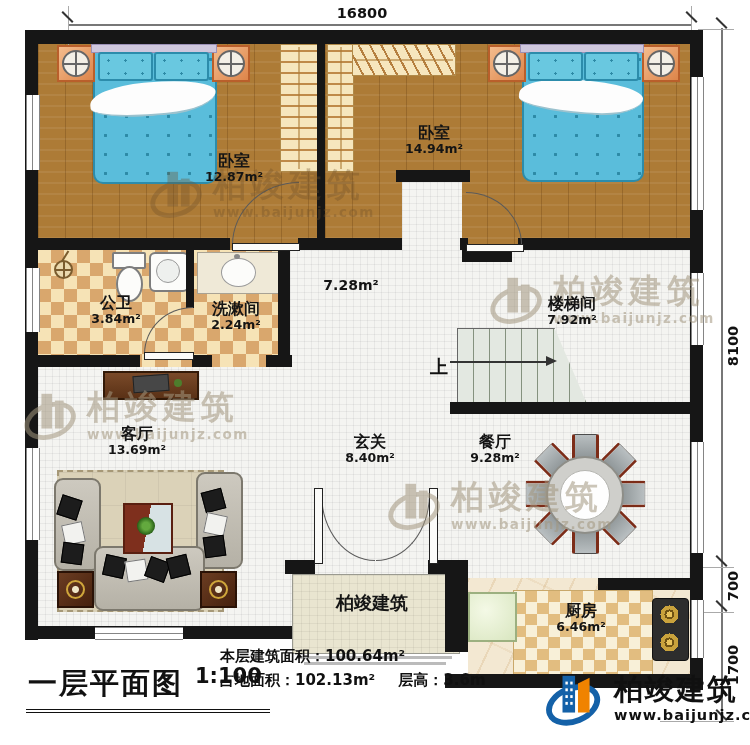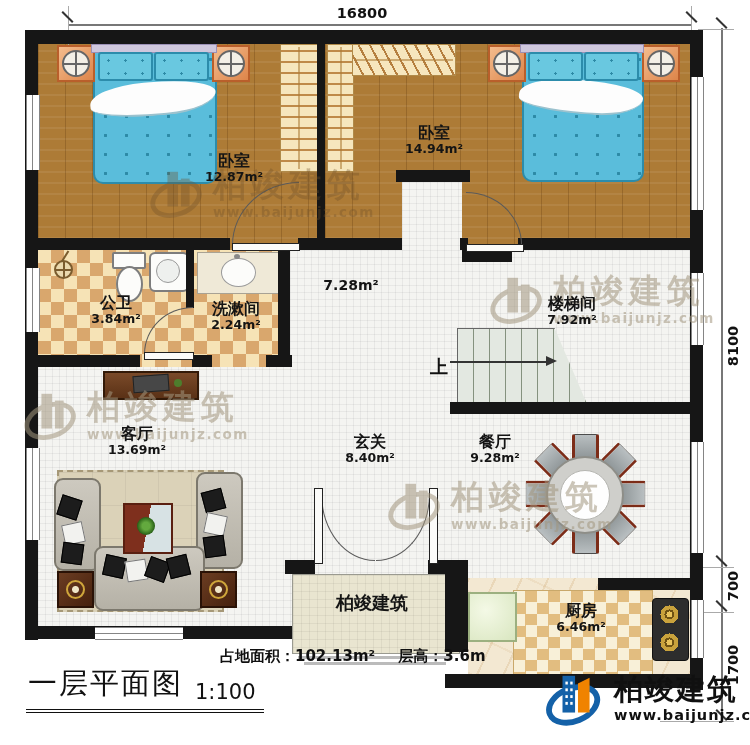--- a/index.html
+++ b/index.html
@@ -100,22 +100,22 @@
   .uplabel{position:absolute;z-index:12;font-weight:bold;font-size:18px;color:#111;transform:translate(-50%,-50%)}
   .steps{position:absolute;z-index:4;background:#bbb}
   .wm{position:absolute;z-index:40;display:flex;align-items:center;gap:5px;font-weight:bold}
   .wm .b{font-size:33px;letter-spacing:5px;line-height:1;white-space:nowrap}
   .wm .u{font-size:13.5px;letter-spacing:1.5px;margin-top:3px;white-space:nowrap}
   .wm.wood-tone{color:#70512a;opacity:.34}
   .wm.gray-tone{color:#a3977f;opacity:.55}
   .logo{position:absolute;z-index:55;display:flex;align-items:center;gap:6px;color:#101010}
   .logo .b{font-size:29px;font-weight:900;letter-spacing:2px;line-height:1;white-space:nowrap}
   .logo .u{font-size:14.5px;font-weight:bold;letter-spacing:1px;margin-top:3px;white-space:nowrap}
-  .titleblock{position:absolute;z-index:55;display:flex;align-items:flex-end;gap:12px;
-    border-bottom:4px double #111;padding:0 8px 5px 2px;color:#111;font-weight:normal}
+  .titleblock{position:absolute;z-index:55;display:flex;gap:12px;
+    border-bottom:4px double #111;padding:0 8px 5px 2px;color:#111;font-weight:bold}
   .titleblock .t{font-size:29px;letter-spacing:2px;white-space:nowrap}
   .titleblock .s{font-size:21px}
   .stats{position:absolute;z-index:55;color:#101010;font-weight:bold;font-size:15px;line-height:1.62}
   .stats .row{white-space:nowrap}
   .stats .gap{display:inline-block;width:18px}
 </style>
 </head>
 <body>
 
 <div class="stage">
@@ -363,20 +363,23 @@
     </div>
   </div>
 
   <div class="titleblock" style="left:26px;top:664px">
     <span class="t">一层平面图</span>
     <span class="s">1:100</span>
   </div>
 
   <div class="stats" style="left:220px;top:644px">
     <div class="row">
+      <span>本层建筑面积：</span><span>100.64m²</span>
+    </div>
+    <div class="row">
       <span>占地面积：</span><span>102.13m²</span><span class="gap"></span>
       <span>层高：</span><span>3.6m</span>
     </div>
   </div>
 
   <div class="logo" style="left:546px;top:670px">
     <svg width="62" height="58" viewBox="0 0 64 60">
         <ellipse cx="28" cy="36" rx="26" ry="17" fill="none" stroke="#1461a8" stroke-width="6" transform="rotate(-22 28 36)"></ellipse>
         <rect x="17" y="6" width="13" height="38" fill="#1461a8"></rect>
         <polygon points="33,14 45,8 45,44 33,44" fill="#f08300"></polygon>

